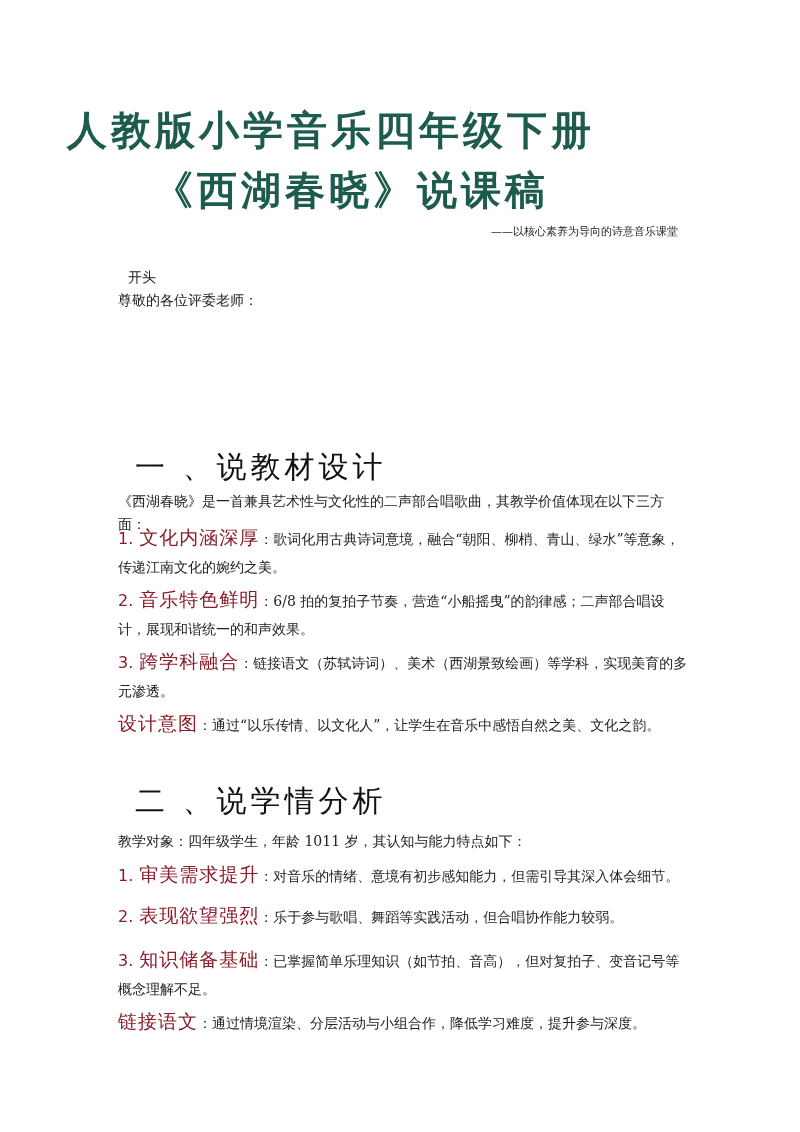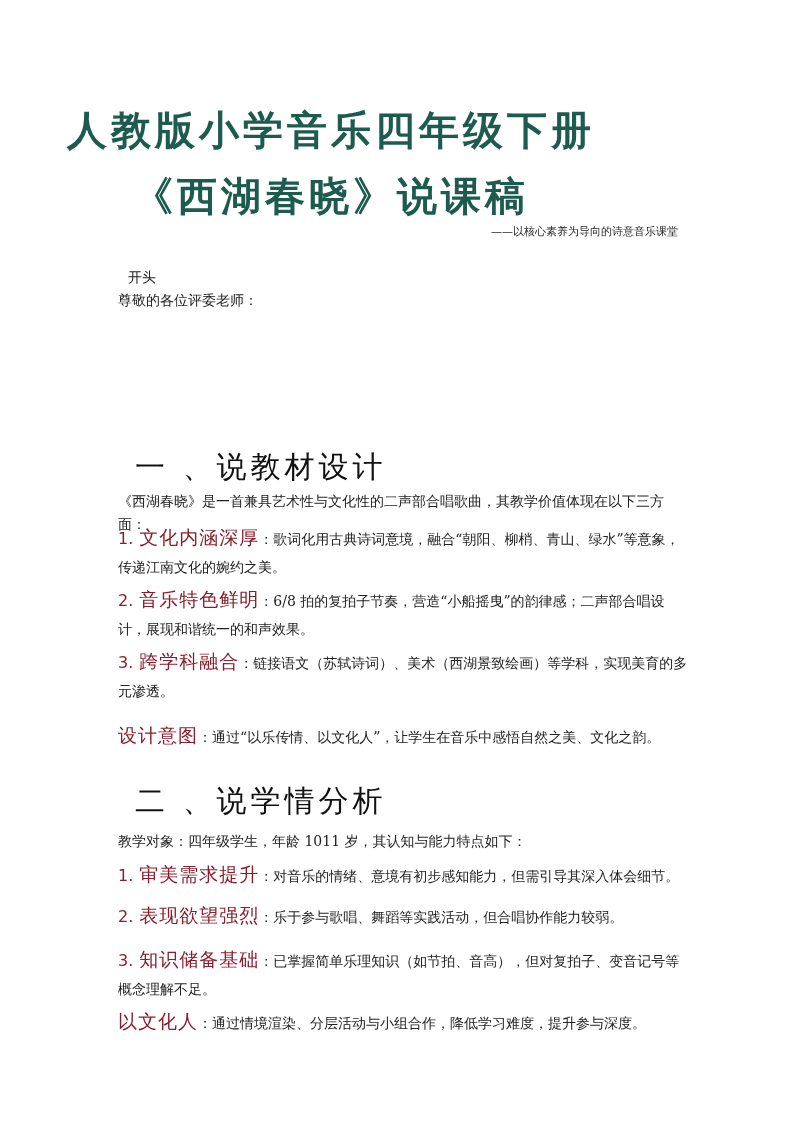--- a/index.html
+++ b/index.html
@@ -2,21 +2,21 @@
 <html><head>
 <meta charset="utf-8">
 <style>
   html, body { margin: 0; padding: 0; background: #ffffff; }
   body { width: 800px; height: 1132px; position: relative; overflow: hidden;
          font-family: "DejaVu Serif", "Liberation Serif", serif; color: #222; }
   .title { position: absolute; left: 0; width: 662px; text-align: center;
            font-family: "DejaVu Sans", "Liberation Sans", sans-serif; font-weight: bold;
            color: #1e5b4f; font-size: 40px; letter-spacing: 4px; line-height: 1; }
   .t1 { top: 110px; }
-  .t2 { top: 176px; }
+  .t2 { top: 170px; padding-left: 20px; }
   .subtitle { position: absolute; right: 122px; top: 224px; font-size: 11px; color: #222; }
   .body { position: absolute; left: 118px; width: 570px; font-size: 14px; line-height: 23px; color: #222; }
   .p { margin: 0; }
   .sec { position: absolute; left: 135px; font-family: "DejaVu Sans", "Liberation Sans", sans-serif;
          font-size: 30px; color: #111; letter-spacing: 4px; line-height: 1; }
   .item { position: absolute; left: 118px; width: 570px; font-size: 14px; line-height: 28px; color: #222; }
   .lab { font-family: Liberation Sans, sans-serif; color: #8a1c2b;
          font-size: 19px; letter-spacing: 1px; }
   .num { font-family: "DejaVu Sans", "Liberation Sans", sans-serif; color: #8a1c2b; font-size: 16px; margin-right: 6px; }
 </style>
@@ -37,31 +37,31 @@
 
 <div class="item" style="top:524px;">
   <span class="num">1.</span><span class="lab">文化内涵深厚</span><span>：歌词化用古典诗词意境，融合“朝阳、柳梢、青山、绿水”等意象，传递江南文化的婉约之美。</span>
 </div>
 <div class="item" style="top:586px;">
   <span class="num">2.</span><span class="lab">音乐特色鲜明</span><span>：6/8 拍的复拍子节奏，营造“小船摇曳”的韵律感；二声部合唱设计，展现和谐统一的和声效果。</span>
 </div>
 <div class="item" style="top:648px;">
   <span class="num">3.</span><span class="lab">跨学科融合</span><span>：链接语文（苏轼诗词）、美术（西湖景致绘画）等学科，实现美育的多元渗透。</span>
 </div>
-<div class="item" style="top:710px;margin-top:12px;">
+<div class="item" style="top:710px;">
   <span class="lab">设计意图</span><span>：通过“以乐传情、以文化人”，让学生在音乐中感悟自然之美、文化之韵。</span>
 </div>
 
 <div class="sec" style="top:786px;">二 、说学情分析</div>
 <div class="body" style="top:830px;">教学对象：四年级学生，年龄 1011 岁，其认知与能力特点如下：</div>
 
 <div class="item" style="top:861px;">
   <span class="num">1.</span><span class="lab">审美需求提升</span><span>：对音乐的情绪、意境有初步感知能力，但需引导其深入体会细节。</span>
 </div>
 <div class="item" style="top:902px;">
   <span class="num">2.</span><span class="lab">表现欲望强烈</span><span>：乐于参与歌唱、舞蹈等实践活动，但合唱协作能力较弱。</span>
 </div>
 <div class="item" style="top:946px;">
   <span class="num">3.</span><span class="lab">知识储备基础</span><span>：已掌握简单乐理知识（如节拍、音高），但对复拍子、变音记号等概念理解不足。</span>
 </div>
 <div class="item" style="top:1008px;">
-  <span class="lab">以文化人</span><span>：通过情境渲染、分层活动与小组合作，降低学习难度，提升参与深度。</span>
+  <span class="lab">链接语文</span><span>：通过情境渲染、分层活动与小组合作，降低学习难度，提升参与深度。</span>
 </div>
 
 </body></html>

